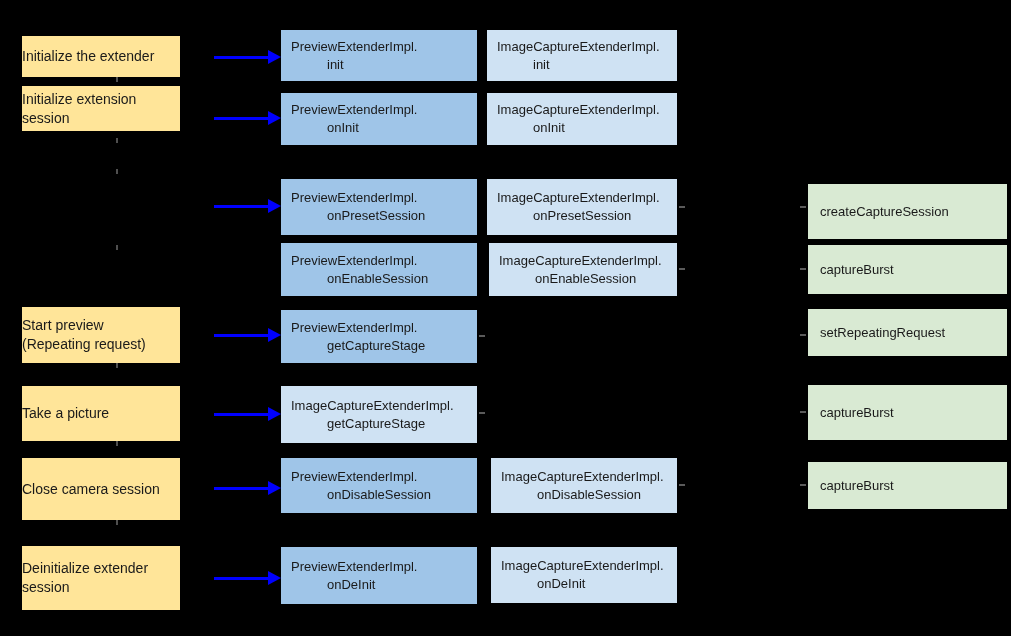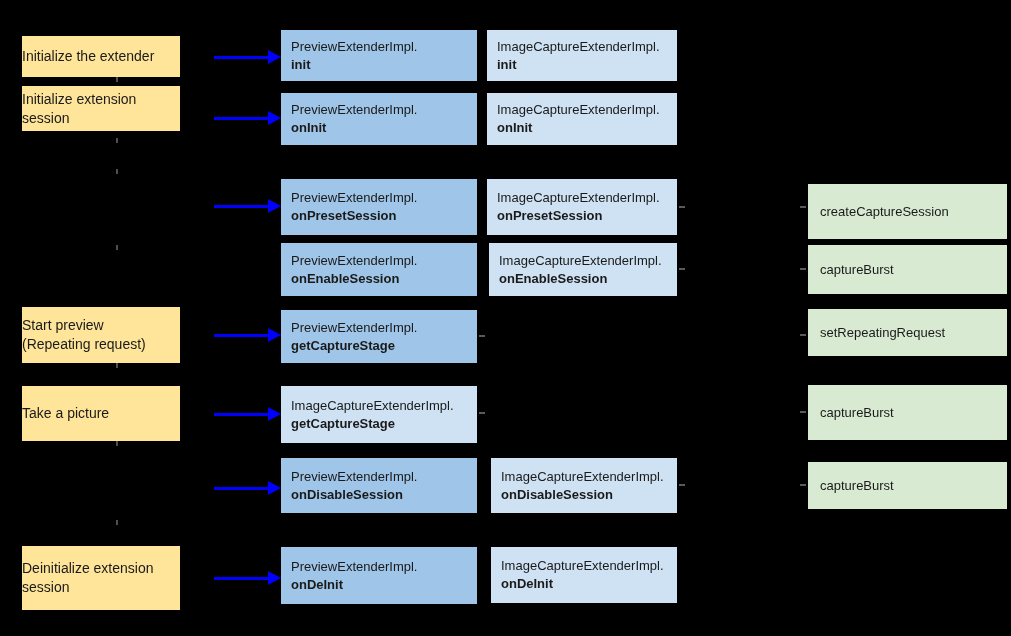--- a/index.html
+++ b/index.html
@@ -19,21 +19,21 @@
     left:22px; width:158px;
     background:var(--step-fill, #FFE599);
     font-size:14px; line-height:19px;
     padding-right:6px;
     white-space:pre-line;
   }
   .impl {
     font-size:13px; line-height:18px;
     padding-left:10px; padding-right:0;
   }
-  .impl .method { font-weight:bold; }
+  .impl .method { font-weight:normal;margin-left:36px; }
   .preview { background:var(--preview-fill, #9FC5E8); }
   .capture { background:var(--image-capture-fill, #CFE2F3); }
   .camera {
     left:808px; width:199px;
     background:var(--camera-fill, #D9EAD3);
     font-size:13px; padding-left:12px;
   }
   .arrow { position:absolute; left:214px; width:67px; height:14px; }
   .arrow .shaft {
     position:absolute; left:0; top:6px; width:56px; height:3px;
@@ -59,22 +59,25 @@
     <span>Initialize extension
 session</span>
   </div>
   <div class="box step" style="top:386px;height:55px">
     <span>Take a picture</span>
   </div>
   <div class="box step" style="top:307px;height:56px">
     <span>Start preview
 (Repeating request)</span>
   </div>
+  <div class="box step" style="top:458px;height:62px">
+    <span>Close camera session</span>
+  </div>
   <div class="box step" style="top:546px;height:64px">
-    <span>Deinitialize extension
+    <span>Deinitialize extender
 session</span>
   </div>
 
   <div class="arrow" style="top:50px">
       <i class="shaft"></i>
       <i class="head"></i>
     </div>
   <div class="arrow" style="top:111px">
       <i class="shaft"></i>
       <i class="head"></i>

